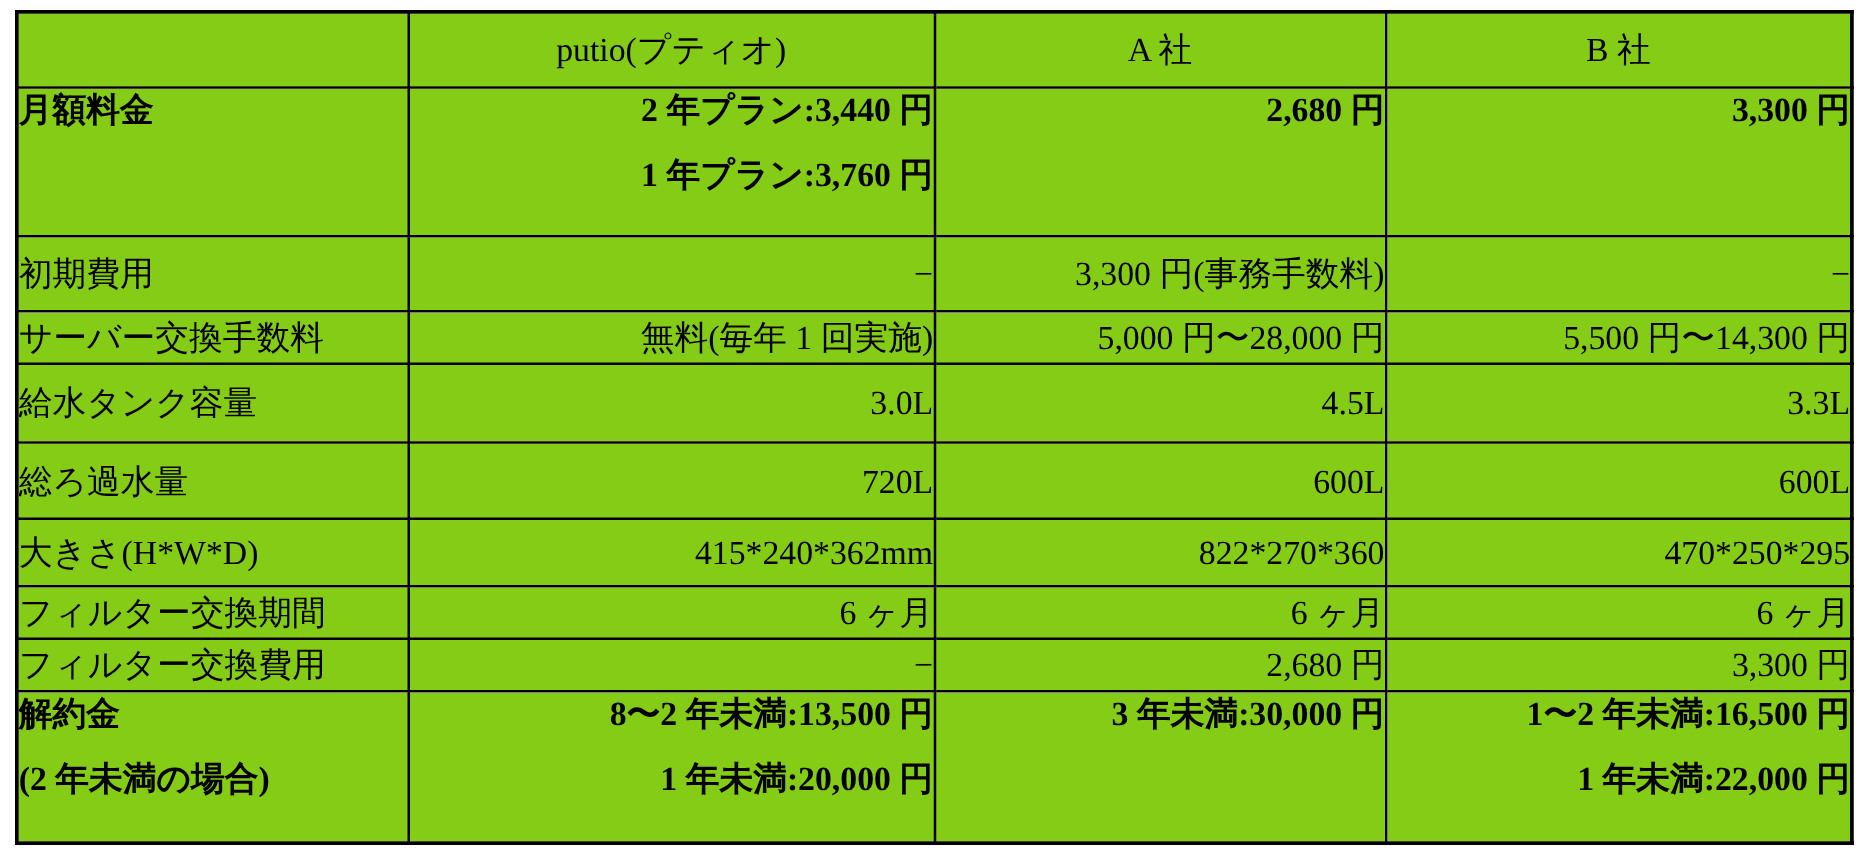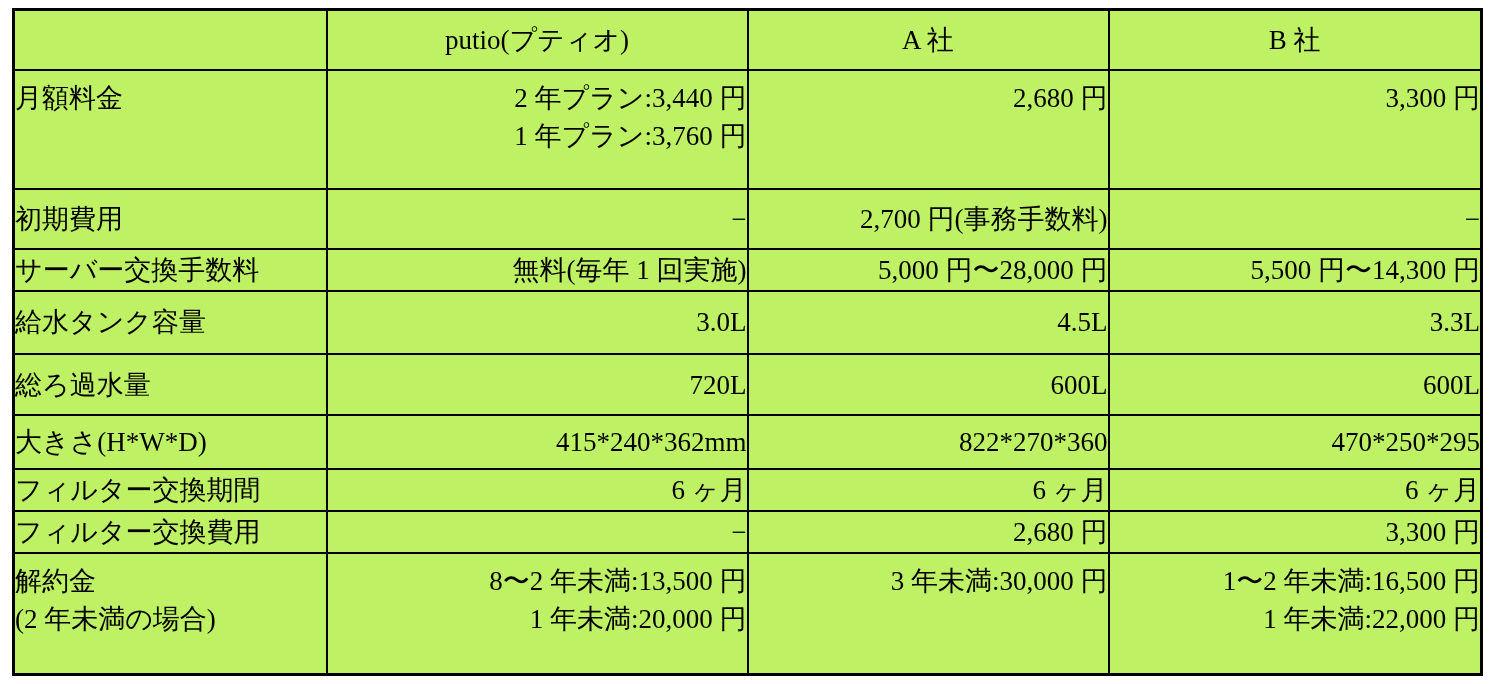--- a/index.html
+++ b/index.html
@@ -24,42 +24,43 @@
     background: #ffffff;
   }
   table.compare th,
   table.compare td {
     border: 2px solid #000000;
     font-size: 27px;
     font-weight: normal;
     line-height: 34px;
     padding: 0;
     overflow: hidden;
-    background: #bef264;
+    background: #84cc16;
   }
   table.compare {
     border: 3px solid #000000;
   }
   th.corner { background: #ffffff; }
   th { text-align: center; vertical-align: middle; }
   td.label {
     text-align: left;
     vertical-align: middle;
     padding-left: 10px;
   }
   td.val {
     text-align: right;
     vertical-align: middle;
   }
   tr.tall td {
     vertical-align: top;
-    padding-top: 10px;
+    padding-top: 0;
+    font-weight: bold;
   }
   .cell-line:empty { display: none; }
-  .cell-line + .cell-line { margin-top: 4px; }
+  .cell-line + .cell-line { margin-top: 18px; }
   td.hl { background: var(--hl, #dbe5f1); }
 </style>
 </head>
 <body>
 
 <div class="page">
   <table class="compare">
     <colgroup>
       <col style="width:313px">
       <col style="width:421px">
@@ -92,21 +93,21 @@
     </tr>
 
     <tr style="height:51px">
       <td class="label">
         <div class="cell-line">初期費用</div>
       </td>
       <td class="val hl">
         <div class="cell-line">−</div>
       </td>
       <td class="val">
-        <div class="cell-line">2,700 円(事務手数料)</div>
+        <div class="cell-line">3,300 円(事務手数料)</div>
       </td>
       <td class="val hl">
         <div class="cell-line">−</div>
       </td>
     </tr>
 
 
     <tr style="height:36px">
       <td class="label">
         <div class="cell-line">サーバー交換手数料</div>

